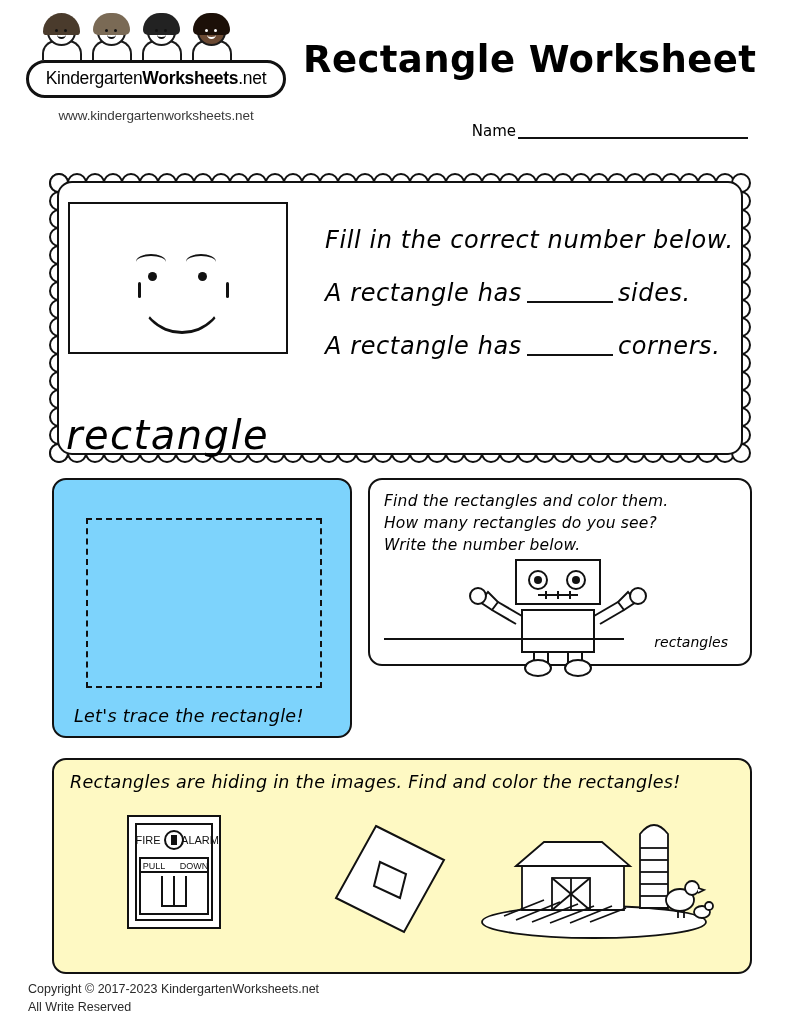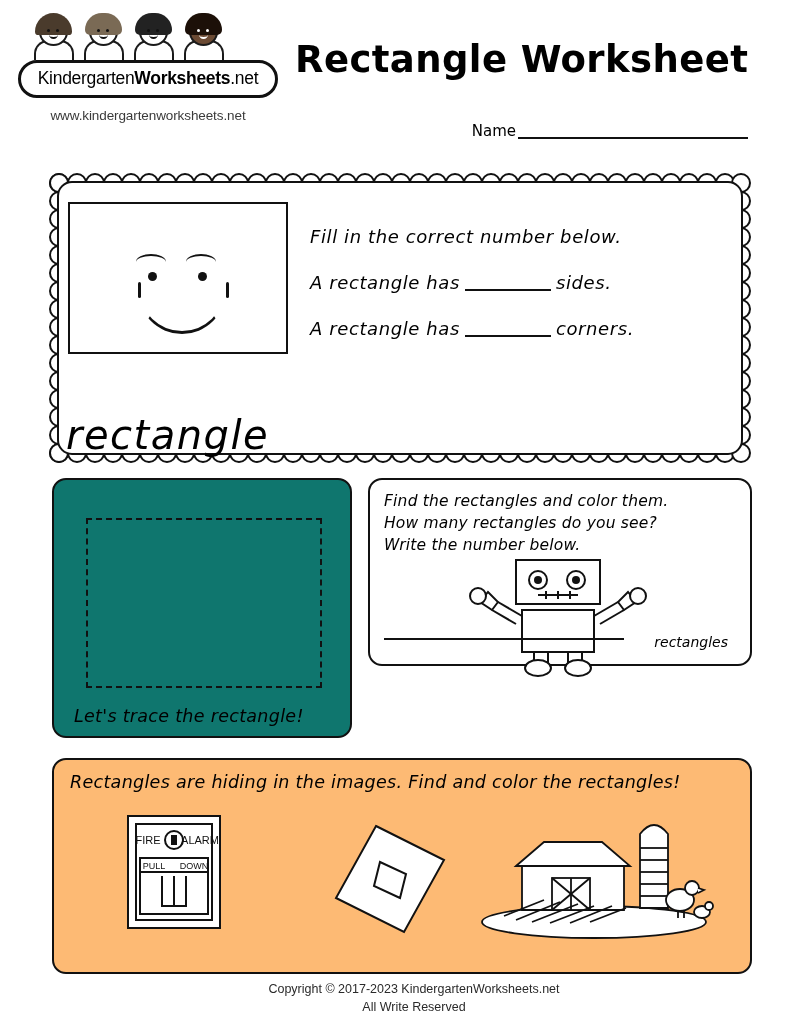--- a/index.html
+++ b/index.html
@@ -14,20 +14,21 @@
     font-family: "Liberation Sans", sans-serif;
     color: #000;
     position: relative;
     overflow: hidden;
   }
 
   
   .header {
     position: relative;
     height: 160px;
+    margin-left: 8px;
   }
   .logo-block {
     position: absolute;
     left: 18px;
     top: 18px;
     width: 260px;
     text-align: center;
   }
   .kids-row {
     position: relative;
@@ -221,44 +222,45 @@
 
   .hand { font-family: "DejaVu Sans", sans-serif; font-style: italic; }
 
   .q-lines {
     position: absolute;
     left: 262px;
     top: 54px;
     width: 420px;
   }
   .q-line {
-    font-size: 18px;
+    font-size: 24px;
     margin-bottom: 25px;
     white-space: nowrap;
     letter-spacing: 0.6px;
+    margin-left: 15px;
   }
   .q-line .blank-sm {
     display: inline-block;
     width: 86px;
     border-bottom: 2px solid #111;
     height: 0.95em;
     vertical-align: -2px;
     margin: 0 5px;
   }
 
   
   .mid-left {
     position: absolute;
     left: 52px;
     top: 478px;
     width: 300px;
     height: 260px;
     border: 2px solid #111;
     border-radius: 14px;
-    background: #0f766e;
+    background: #7dd3fc;
     padding-left: 16px;
   }
   .trace-rect {
     position: absolute;
     left: 32px;
     top: 38px;
     width: 236px;
     height: 170px;
     border: 2px dashed #111;
   }
@@ -313,41 +315,41 @@
 
   
   .bottom {
     position: absolute;
     left: 52px;
     top: 758px;
     width: 700px;
     height: 216px;
     border: 2px solid #111;
     border-radius: 14px;
-    background: #fdba74;
+    background: #fef9c3;
   }
   .bottom-instr {
     position: absolute;
     left: 16px;
     top: 12px;
     font-size: 17.5px;
     letter-spacing: 0.3px;
     white-space: nowrap;
   }
   .img-fire { position: absolute; left: 72px; top: 54px; }
   .img-diamond { position: absolute; left: 278px; top: 62px; }
   .img-barn { position: absolute; left: 420px; top: 44px; }
 
   
   .footer {
     position: absolute;
     left: 0;
     right: 0;
     top: 980px;
-    text-align: center;
+    text-align: left;
     font-size: 12.5px;
     color: #2a2a2a;
     line-height: 1.45;
     padding-left: 28px;
   }
 </style>
 </head>
 <body>
 
 <div class="header">

